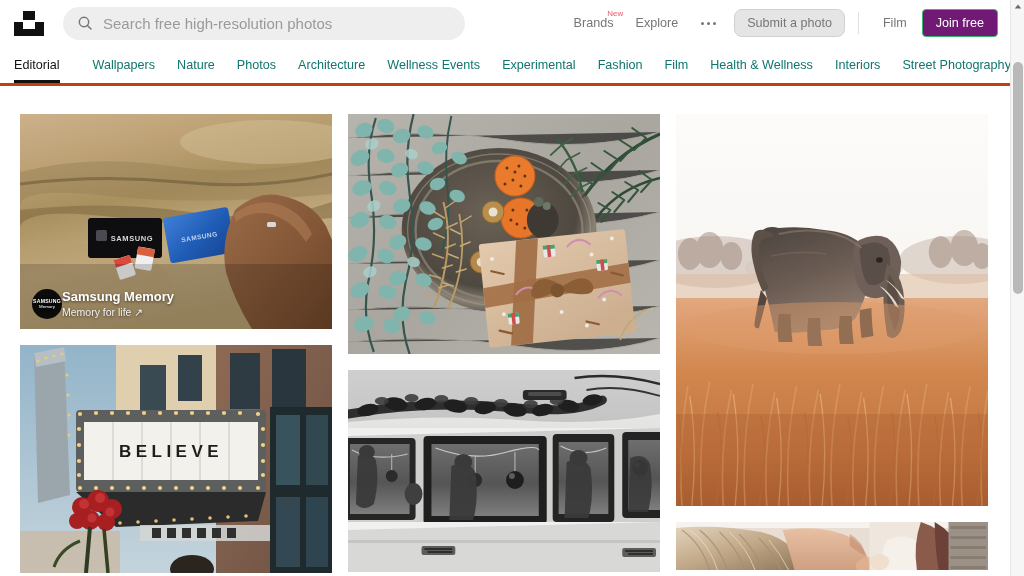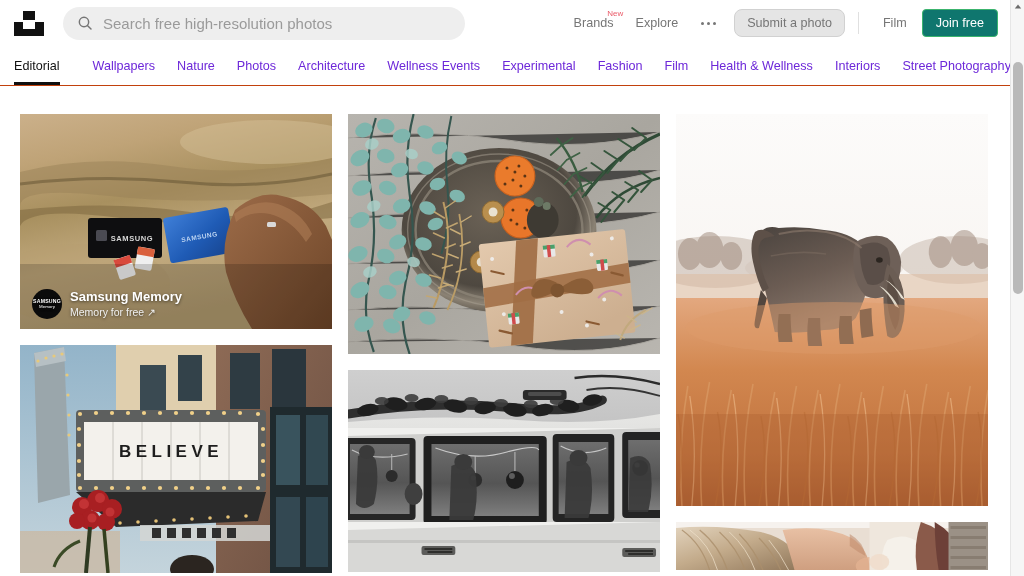--- a/index.html
+++ b/index.html
@@ -61,39 +61,39 @@
   .dots span { width: 3px; height: 3px; border-radius: 50%; background: #767676; display: block; }
   .btn-outline {
     font-size: 12.6px; color: #767676;
     border: 1px solid #d1d1d1; border-radius: 8px;
     padding: 6px 12px; background: #e5e5e5; cursor: pointer;
     font-family: "Liberation Sans", sans-serif;
     margin-left: 6px; white-space: nowrap;
   }
   .divider-v { width: 1px; height: 22px; background: #e0e0e0; margin: 0 13px; }
   .btn-green {
-    font-size: 12.6px; color: #fff; background: #0f766e;
+    font-size: 12.6px; color: #fff; background: #701a75;
     border: 1px solid #3cb46e; border-radius: 4px;
     padding: 6px 13px; cursor: pointer;
     font-family: "Liberation Sans", sans-serif;
     white-space: nowrap; margin-left: 4px;
   }
 
   
   .nav {
     height: 40px; width: 1010px;
     display: flex; align-items: stretch;
     padding: 0 12px 0 14px;
-    border-bottom: 1px solid #c2410c;
+    border-bottom: 3px solid #c2410c;
     background: #fff;
     position: relative;
   }
   .nav-item {
     display: flex; align-items: center;
-    font-size: 12.6px; color: #6d28d9;
+    font-size: 12.6px; color: #0f766e;
     padding: 0 11px; cursor: pointer;
     white-space: nowrap; position: relative;
   }
   .nav-item:first-child { padding-left: 0; padding-right: 14px; }
   .nav-item.active { color: #111; font-weight: normal; }
   .nav-item.active::after {
     content: ""; position: absolute;
     left: 0; right: 14px; bottom: 0;
     height: 3px; background: #111;
   }
@@ -108,21 +108,21 @@
   .col { display: flex; flex-direction: column; gap: 16px; width: 312px; }
   .photo {
     width: 100%; position: relative; overflow: hidden;
     background: #b91c1c; cursor: zoom-in; display: block;
   }
   .photo svg { display: block; width: 100%; height: 100%; }
 
   
   .sponsor {
     position: absolute; left: 12px; bottom: 10px;
-    display: flex; align-items: center; gap: 8px;
+    display: flex; align-items: center; 
     text-shadow: 0 1px 3px rgba(0,0,0,0.55);
   }
   .sponsor-avatar {
     width: 30px; height: 30px; border-radius: 50%;
     background: #0b0b0b; color: #fff;
     display: flex; flex-direction: column;
     align-items: center; justify-content: center;
     flex-shrink: 0; line-height: 1;
   }
   .sponsor-avatar .l1 { font-size: 5.2px; font-weight: bold; letter-spacing: 0.2px; }
@@ -283,21 +283,21 @@
           <rect x="247" y="108" width="9" height="5" rx="1.5" fill="#d9d9d9"></rect>
           <rect x="0" y="150" width="312" height="65" fill="#000" opacity="0.17"></rect>
         </svg>
         <div class="sponsor">
           <div class="sponsor-avatar">
             <div class="l1">SAMSUNG</div>
             <div class="l2">Memory</div>
           </div>
           <div>
             <div class="sponsor-name">Samsung Memory</div>
-            <div class="sponsor-tag">Memory for free ↗</div>
+            <div class="sponsor-tag">Memory for life ↗</div>
           </div>
         </div>
       </div>
 
       <div class="photo" style="height:228px">
         <svg viewBox="0 0 312 228" preserveAspectRatio="none">
           <defs>
             <linearGradient id="sky" x1="0" y1="0" x2="0" y2="1">
               <stop offset="0%" stop-color="#93b4c9"></stop>
                 <stop offset="100%" stop-color="#c4d4dc"></stop>

